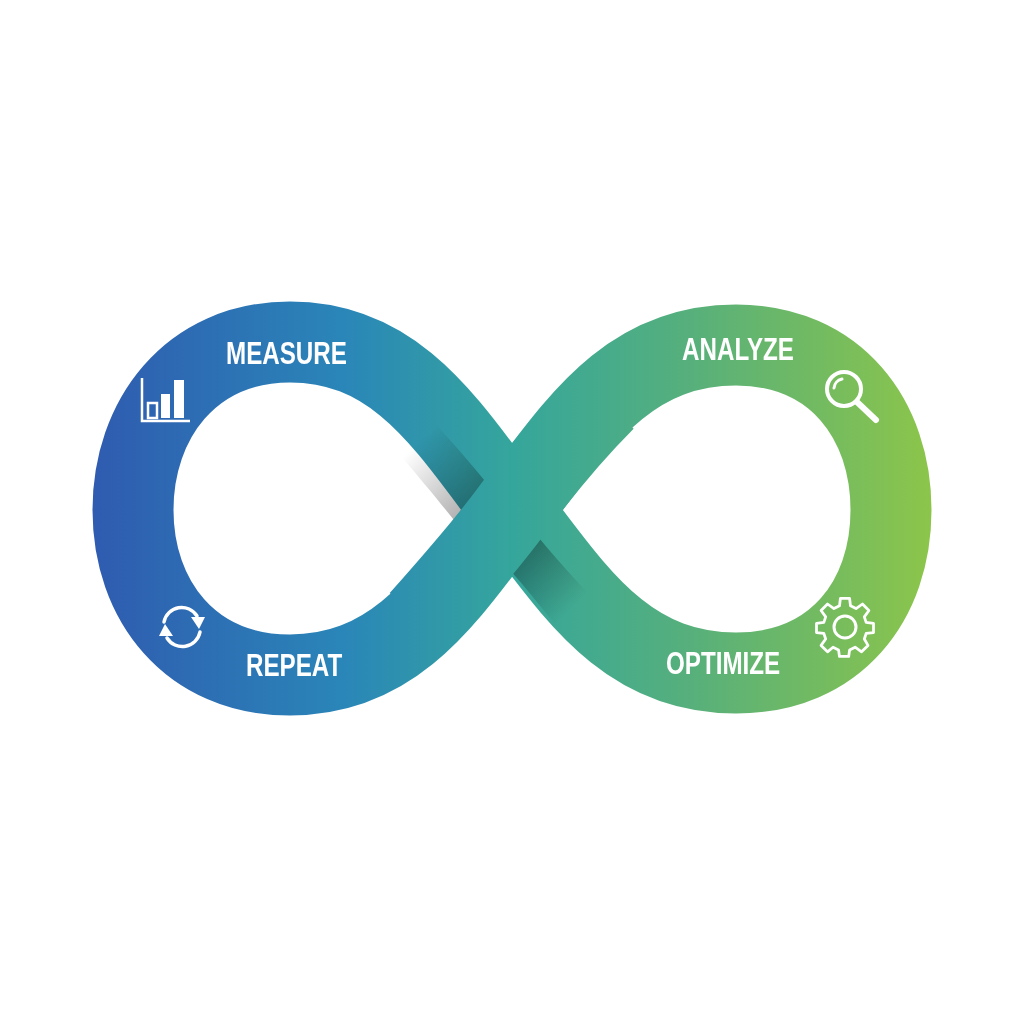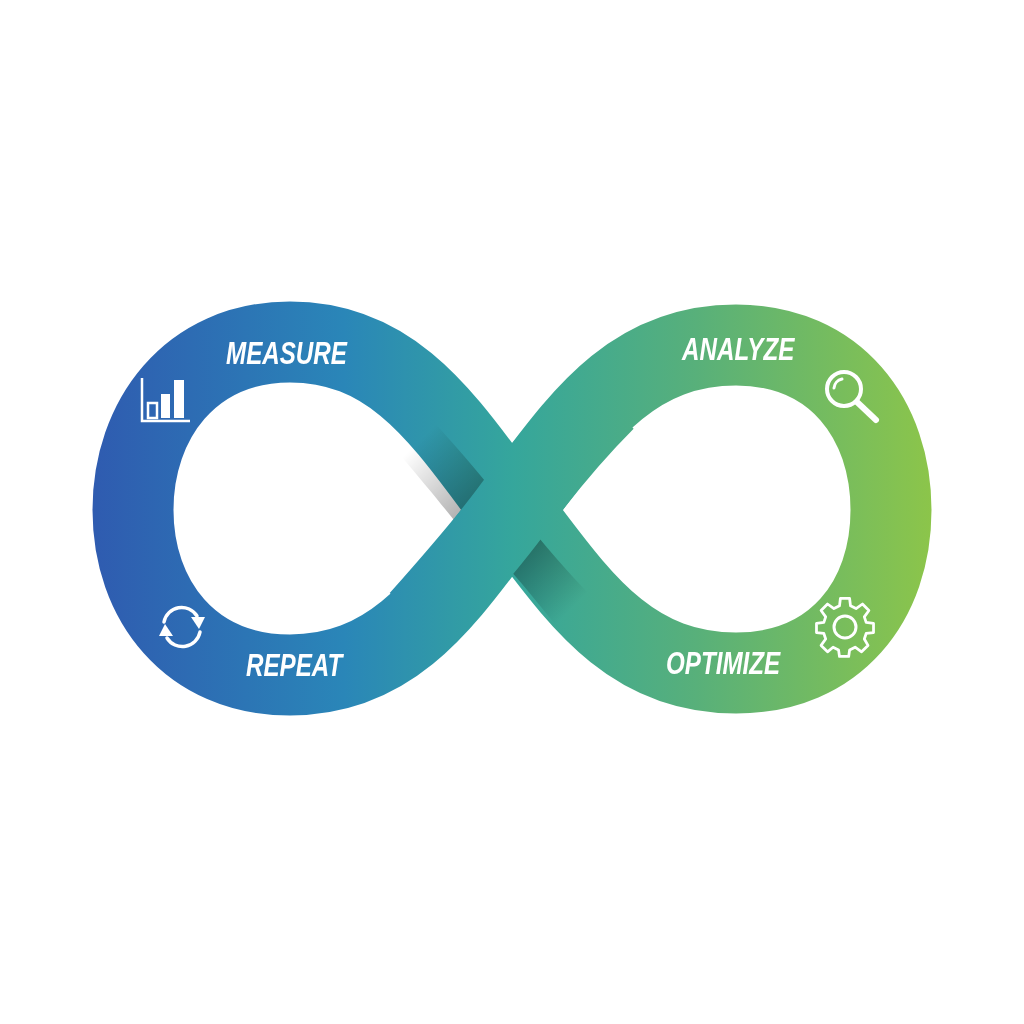--- a/index.html
+++ b/index.html
@@ -7,21 +7,20 @@
     padding: 0;
     width: 1024px;
     height: 1024px;
     background: #ffffff;
     overflow: hidden;
   }
   .stage {
     position: relative;
     width: 1024px;
     height: 884px;
-    font-style: italic;
   }
   svg.loop {
     position: absolute;
     left: 0;
     top: 0;
     width: 1024px;
     height: 1024px;
   }
   .label {
     position: absolute;

